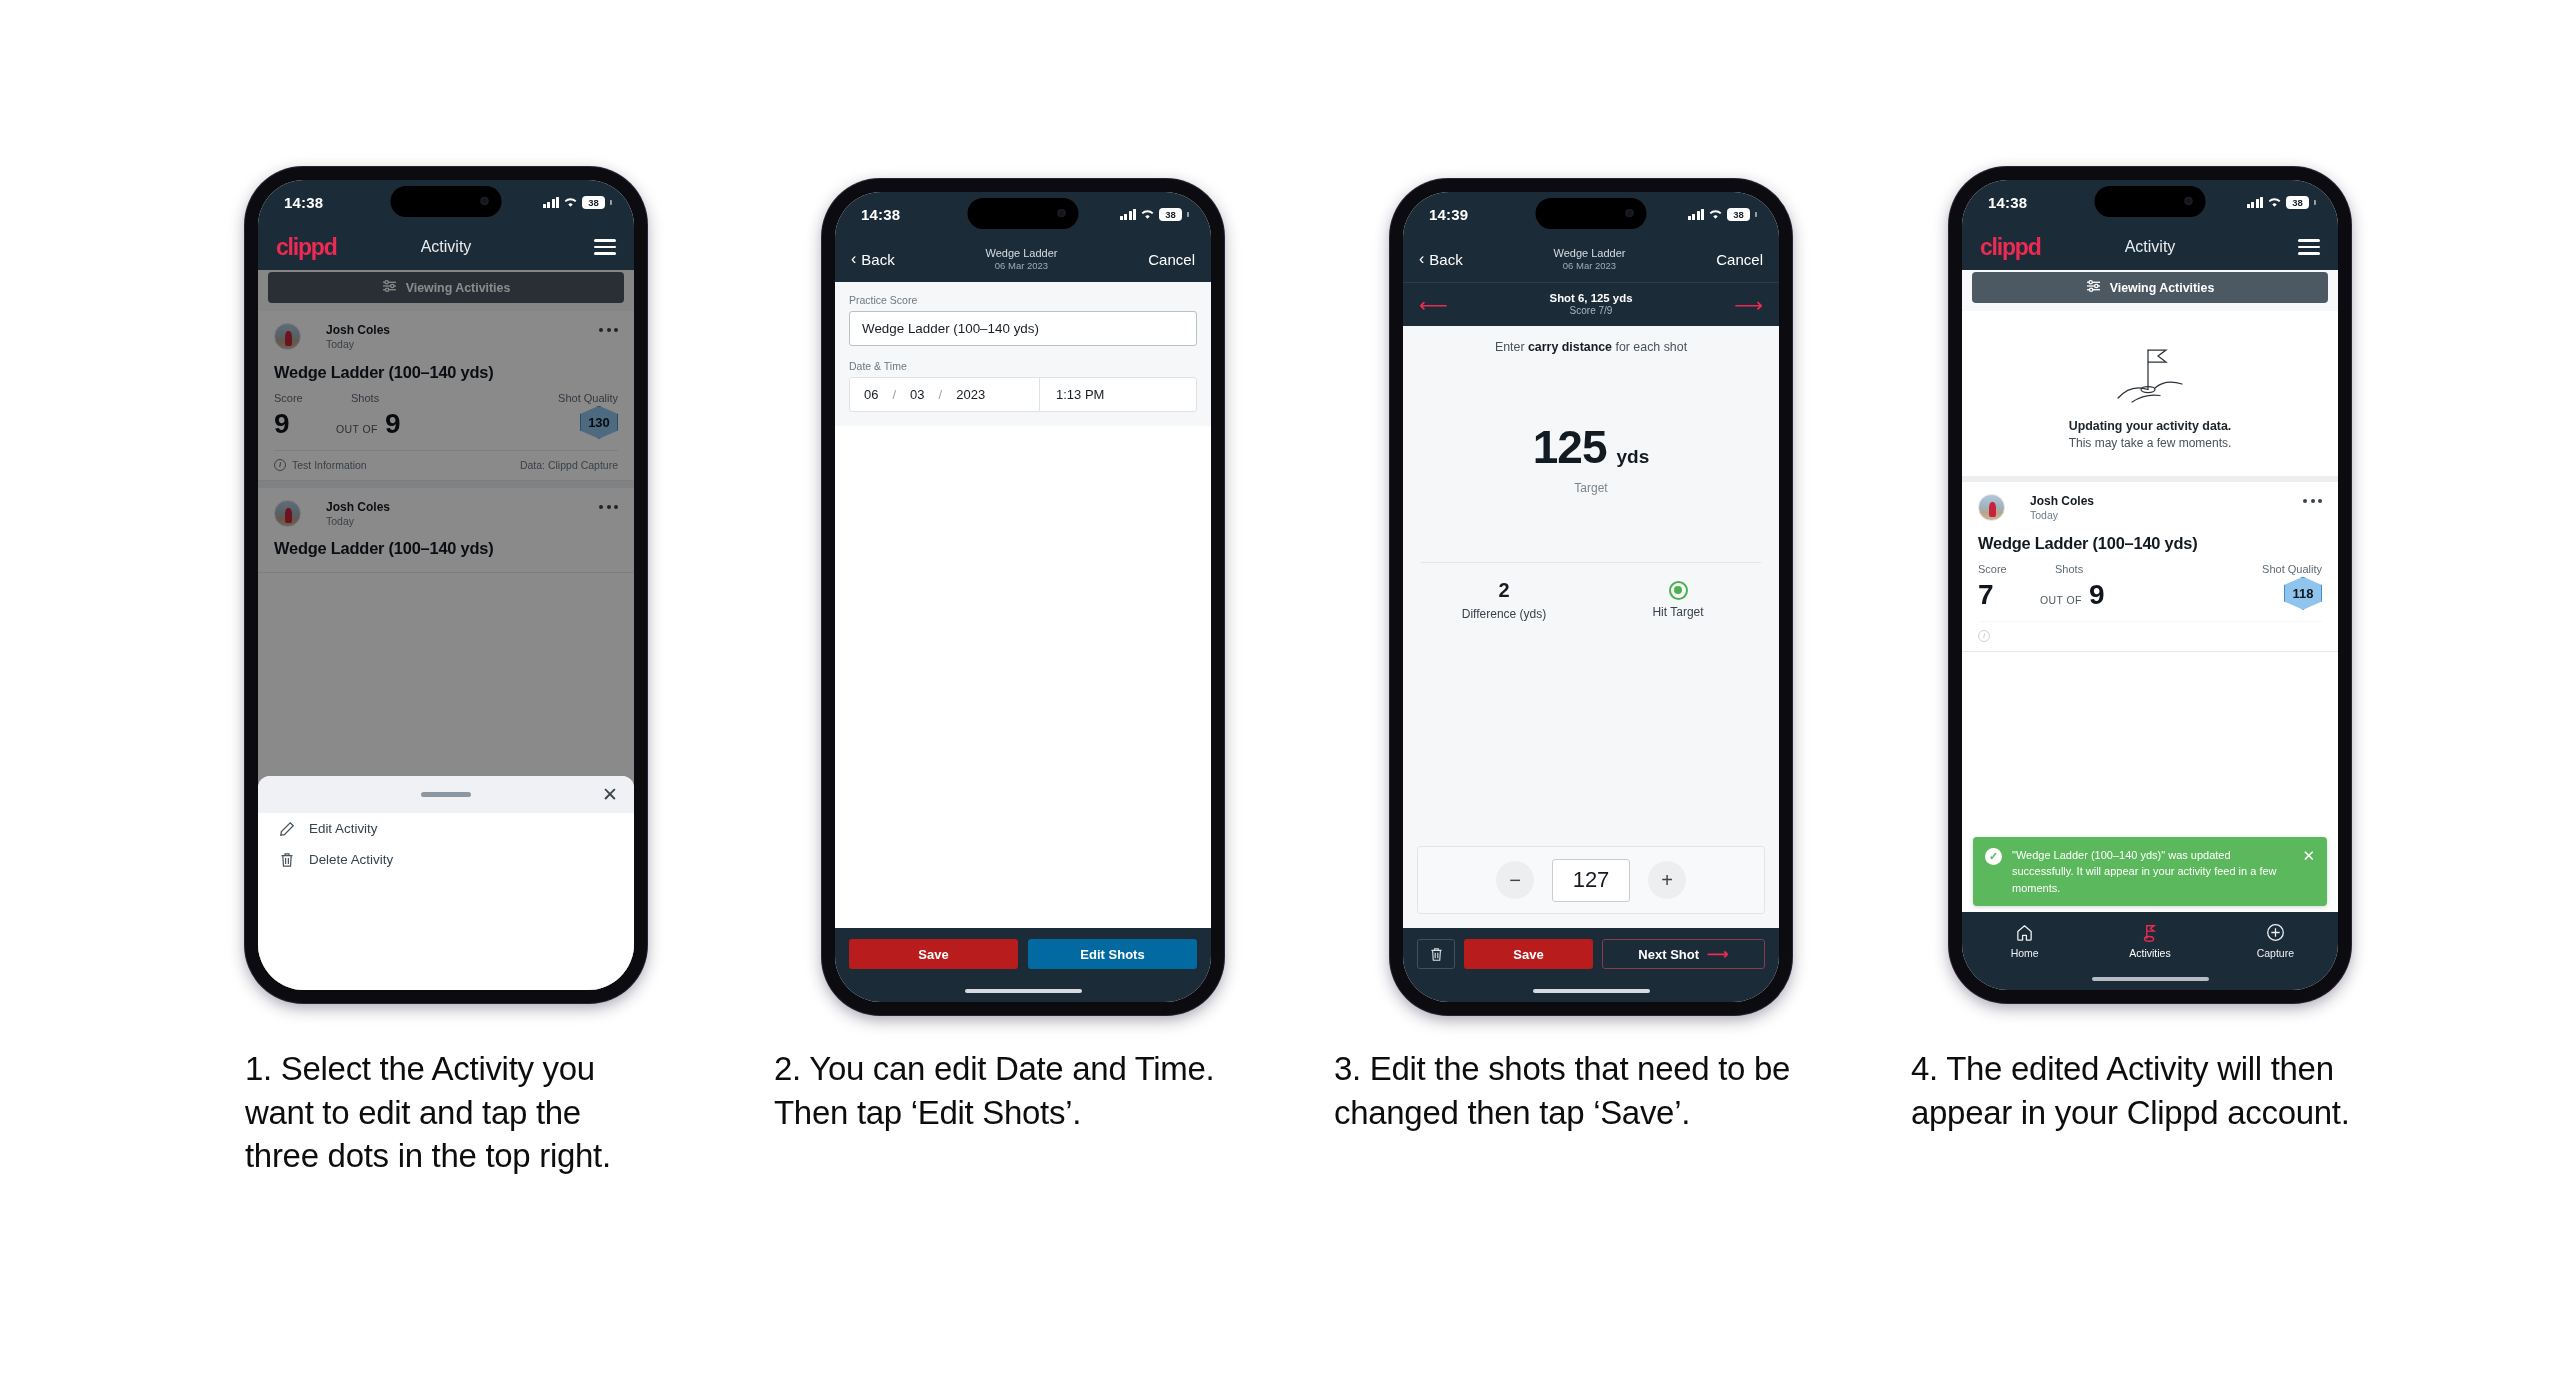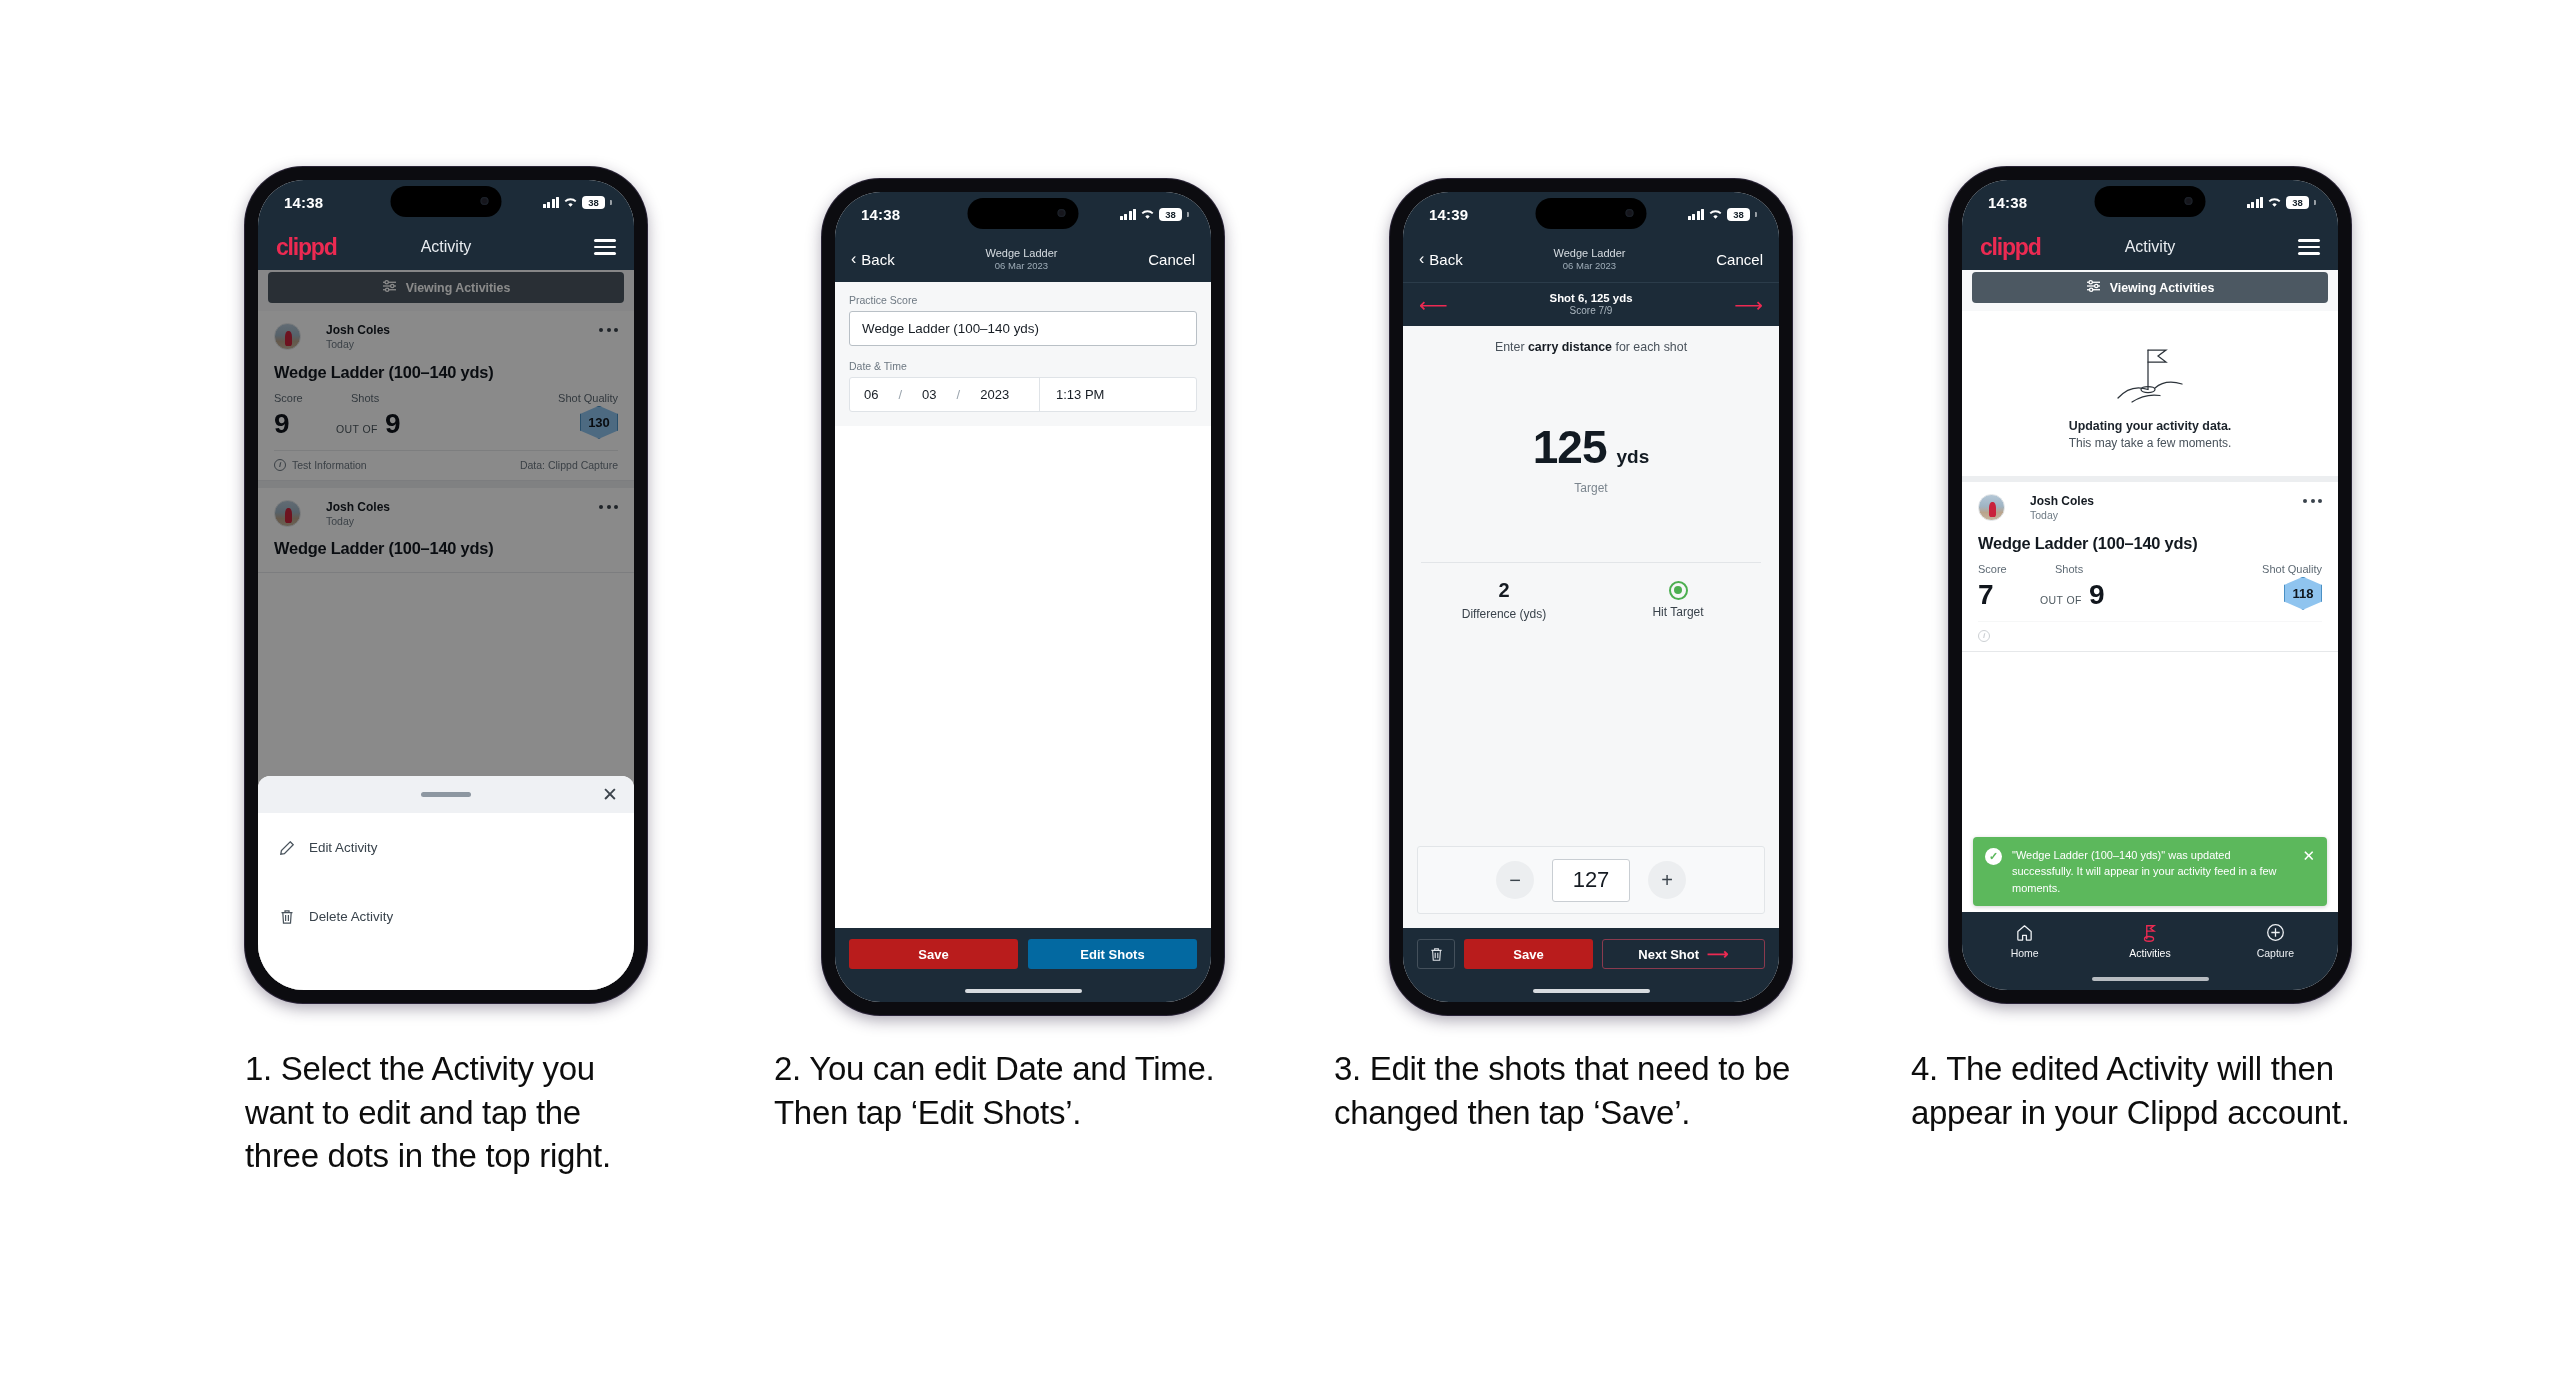--- a/index.html
+++ b/index.html
@@ -169,35 +169,35 @@
     background:#fff; border-radius: 12px 12px 0 0; overflow:hidden;
   }
   .sheet-grip {
     height: 37px; background:#eff1f4; position:relative;
     display:flex; align-items:center; justify-content:center;
   }
   .grip-bar { width:50px;height:5px;border-radius:3px;background:#8d97a1; }
   .sheet-x { position:absolute; right:16px; top:9px; font-size:19px; color:#3c444c; line-height:1; }
   .sheet-item {
     display:flex; align-items:center; gap:14px;
-    padding: 26px 20px; font-size: 13.4px; color:#39434c;
+    padding: 7px 20px; font-size: 13.4px; color:#39434c;
   }
   .sheet-ico { width:17px; height:17px; color:#4a545d; display:flex;align-items:center;justify-content:center; }
 
   
   .form { background:#f6f7f8; flex:1; padding: 12px 14px 0; display:flex; flex-direction:column; }
   .flabel { font-size: 10.5px; color:#6d7882; margin-bottom:5px; }
   .finput {
     height: 35px; background:#fff; border:1px solid #b9c0c6; border-radius:3px;
     display:flex; align-items:center; padding: 0 12px;
     font-size: 13.4px; color:#171d24;
   }
   .spacer12 { height: 14px; }
   .dtrow { display:flex; height: 35px; border:1px solid #dfe3e7; border-radius:3px; overflow:hidden; background:#fff; }
-  .dtdate { flex: 1.25; display:flex; align-items:center; gap:20px; padding-left: 14px; font-size:13px; color:#171d24; border-right:1px solid #dfe3e7; }
+  .dtdate { flex: 1.25; display:flex; align-items:center; gap:14px; padding-left: 14px; font-size:13px; color:#171d24; border-right:1px solid #dfe3e7; }
   .dtdate .sl { color:#9aa4ad; }
   .dttime { flex: 1; display:flex; align-items:center; padding-left: 16px; font-size:13px; color:#171d24; }
   .form-fill { flex:1; background:#fff; margin: 14px -14px 0; }
   .btnbar {
     flex:0 0 52px; background:#1c2b38; display:flex; align-items:center;
     gap: 10px; padding: 0 14px;
   }
   .btn {
     flex:1; height: 30px; border-radius:3px; display:flex; align-items:center; justify-content:center;
     font-size: 13px; font-weight:bold; color:#fff;

